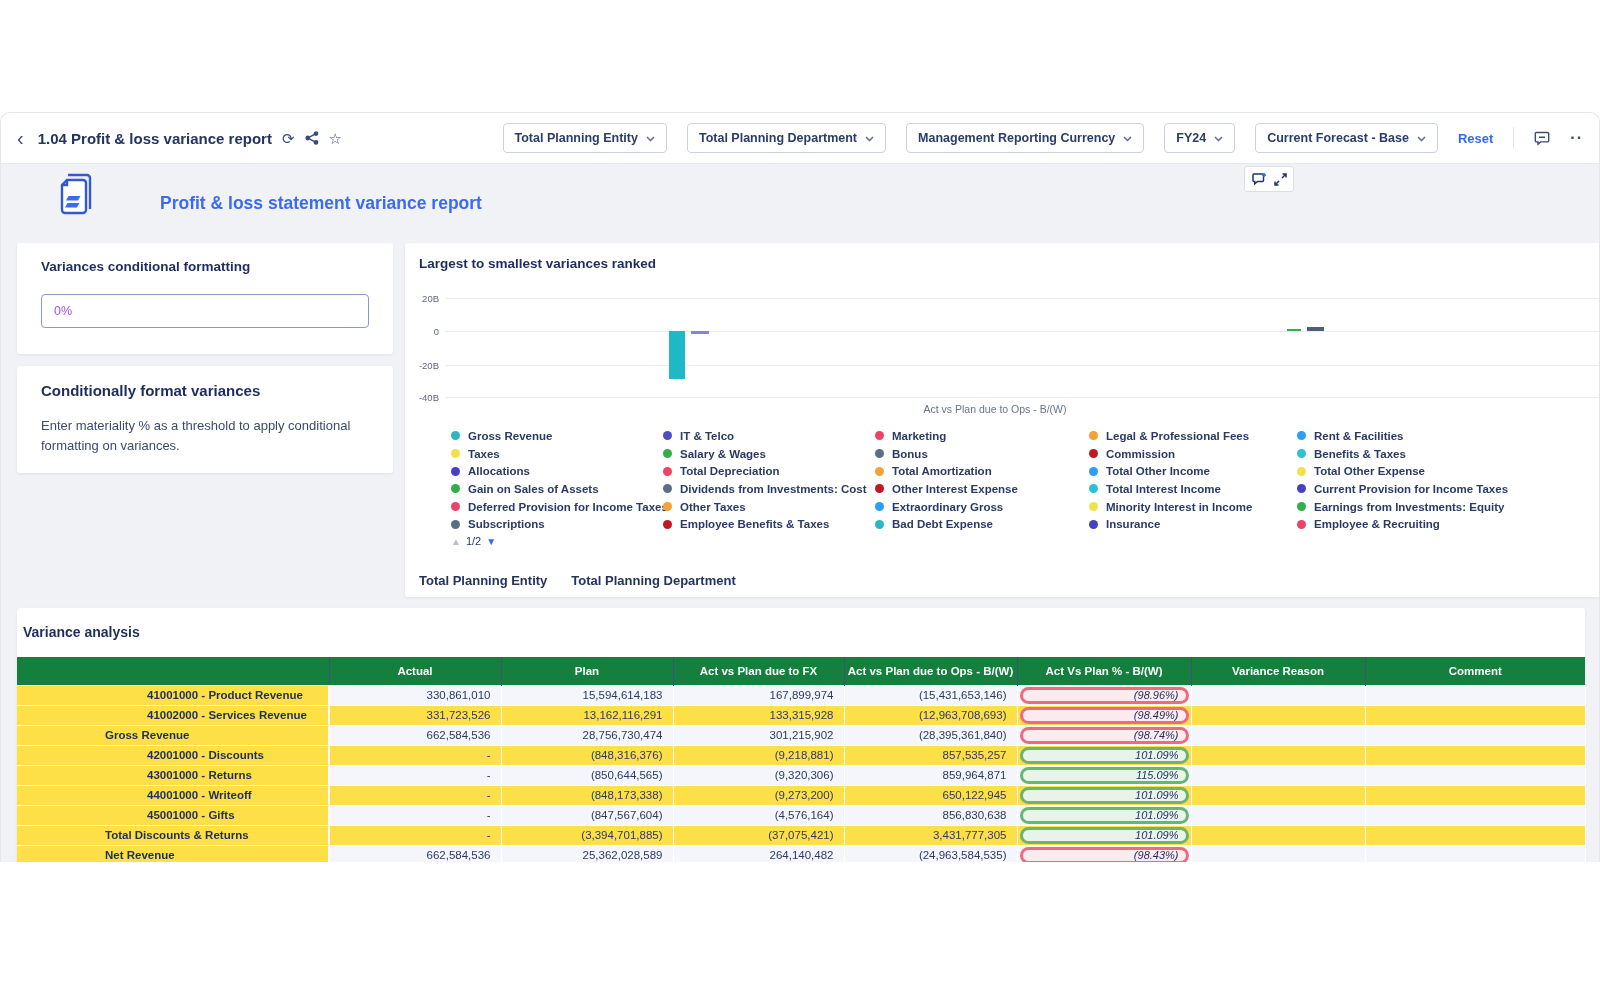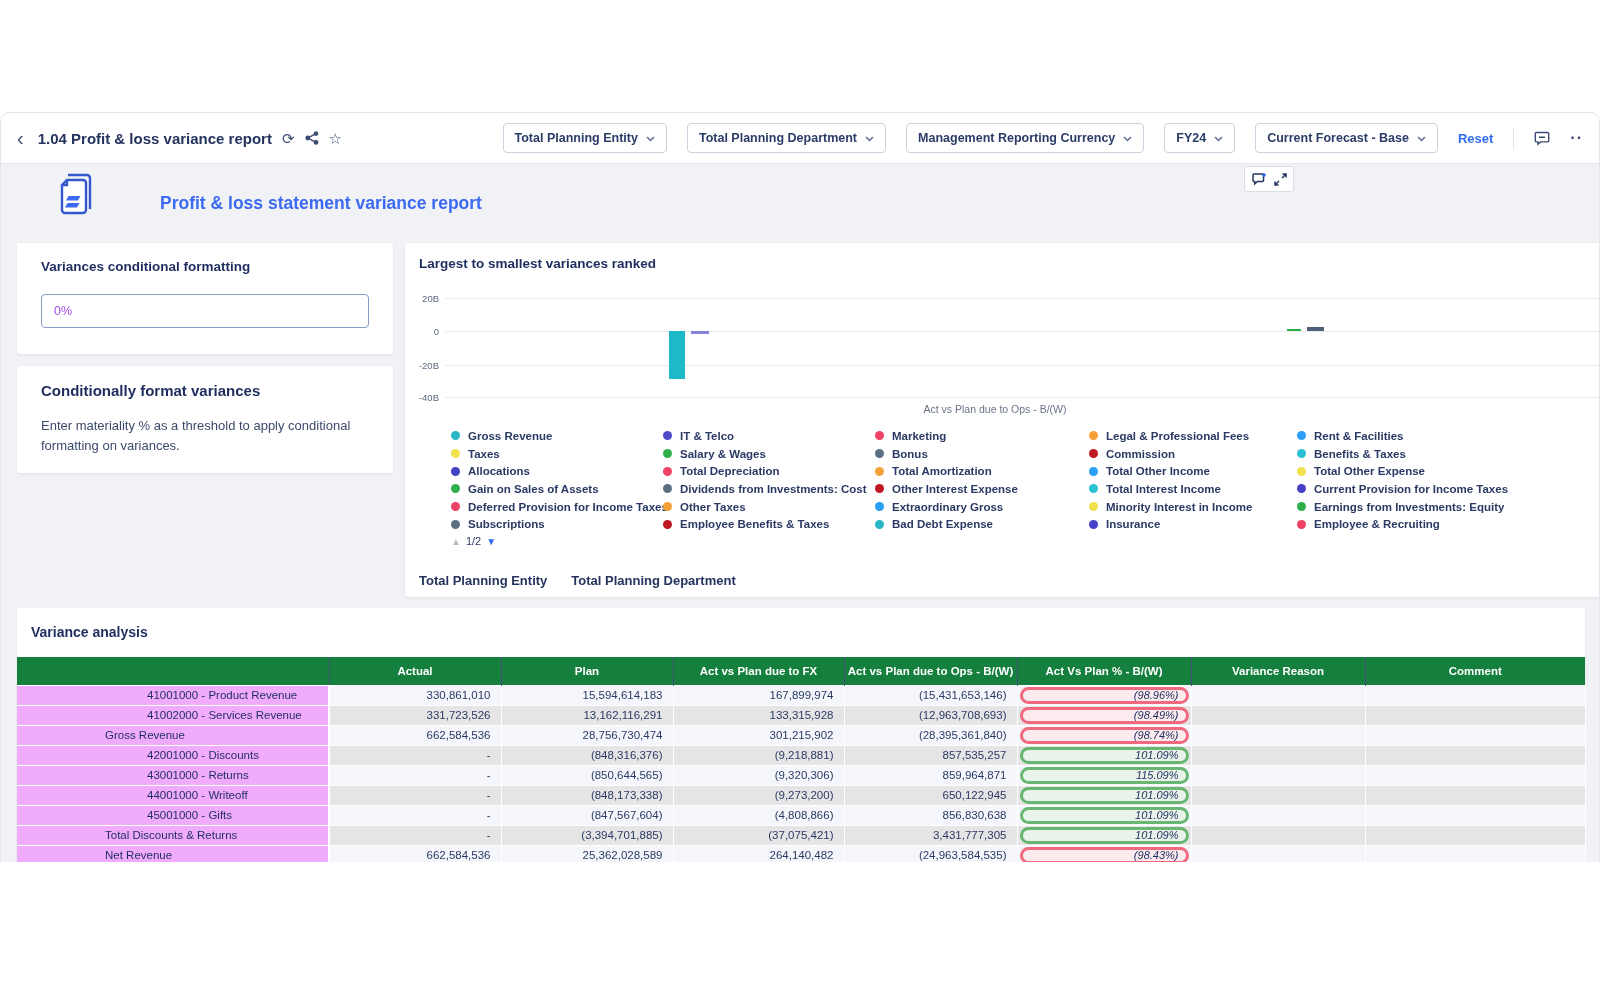--- a/index.html
+++ b/index.html
@@ -62,30 +62,30 @@
   .legend-label { font-size:11.5px; font-weight:600; color:#2b3a64; white-space:nowrap; }
   .legend-pager { position:absolute; left:46px; top:292px; display:flex; align-items:center; gap:5px; }
   .pager-up { color:#b6bdc9; font-size:10px; cursor:pointer; }
   .pager-down { color:#2f6bf0; font-size:10px; cursor:pointer; }
   .pager-label { font-size:11px; color:#2b3a64; }
   .chart-footer { position:absolute; left:14px; top:330px; display:flex; gap:24px; }
   .chart-footer span { font-size:13px; font-weight:bold; color:#25345f; cursor:pointer; }
 
   
   .va-card { left:16px; top:495px; width:1568px; height:400px; }
-  .va-title { position:absolute; left:14px; top:16px; font-size:14px; font-weight:bold; color:#1e2d5f; }
+  .va-title { position:absolute; left:6px; top:16px; font-size:14px; font-weight:bold; color:#1e2d5f; }
   .va-table { position:absolute; left:0; top:49px; border-collapse:collapse; table-layout:fixed; width:1568px; }
   .va-table th { height:28px; background:#15803d; color:#fff; font-size:11.5px; font-weight:bold;
                  text-align:center; border-right:1px solid #43507c; }
   .va-table th:last-child { border-right:none; }
   .va-table td { height:20px; font-size:11.5px; color:#2b3a64; border-top:1px solid #fff;
                  border-right:1px solid #fff; overflow:hidden; white-space:nowrap; }
-  .va-table td.lbl { background:#f0abfc; font-weight:normal; color:#1e2d5f; border-right:2px solid #fff; }
+  .va-table td.lbl { background:#fde047; font-weight:bold; color:#1e2d5f; border-right:2px solid #fff; }
   .va-table tr.even td.val { background:#f4f6fb; }
-  .va-table tr.odd  td.val { background:#e5e5e5; }
+  .va-table tr.odd  td.val { background:#fde047; }
   td.num { text-align:right; padding-right:10px; }
   td.lbl.detail { padding-left:130px; }
   td.lbl.total { padding-left:88px; }
   td.pct-cell { padding:0 2px; }
   .pill { height:17px; margin:1px 0; border-radius:10px; display:flex; align-items:center;
           justify-content:flex-end; padding-right:7px; font-size:11px; color:#1e2d5f;font-style:italic; }
   .pill.neg { border:3px solid #f0697e; background:#fcebee; }
   .pill.pos { border:3px solid #68b671; background:#e9f3e9; }
 </style>
 </head>
@@ -444,21 +444,21 @@
             <td class="val pct-cell">
               <div class="pill pos">101.09%</div>
             </td>
             <td class="val"></td>
             <td class="val"></td>
           </tr>
           <tr class="even">
             <td class="lbl detail">45001000 - Gifts</td>
             <td class="val num">-</td>
             <td class="val num">(847,567,604)</td>
-            <td class="val num">(4,808,866)</td>
+            <td class="val num">(4,576,164)</td>
             <td class="val num">856,830,638</td>
             <td class="val pct-cell">
               <div class="pill pos">101.09%</div>
             </td>
             <td class="val"></td>
             <td class="val"></td>
           </tr>
           <tr class="odd">
             <td class="lbl total">Total Discounts &amp; Returns</td>
             <td class="val num">-</td>

